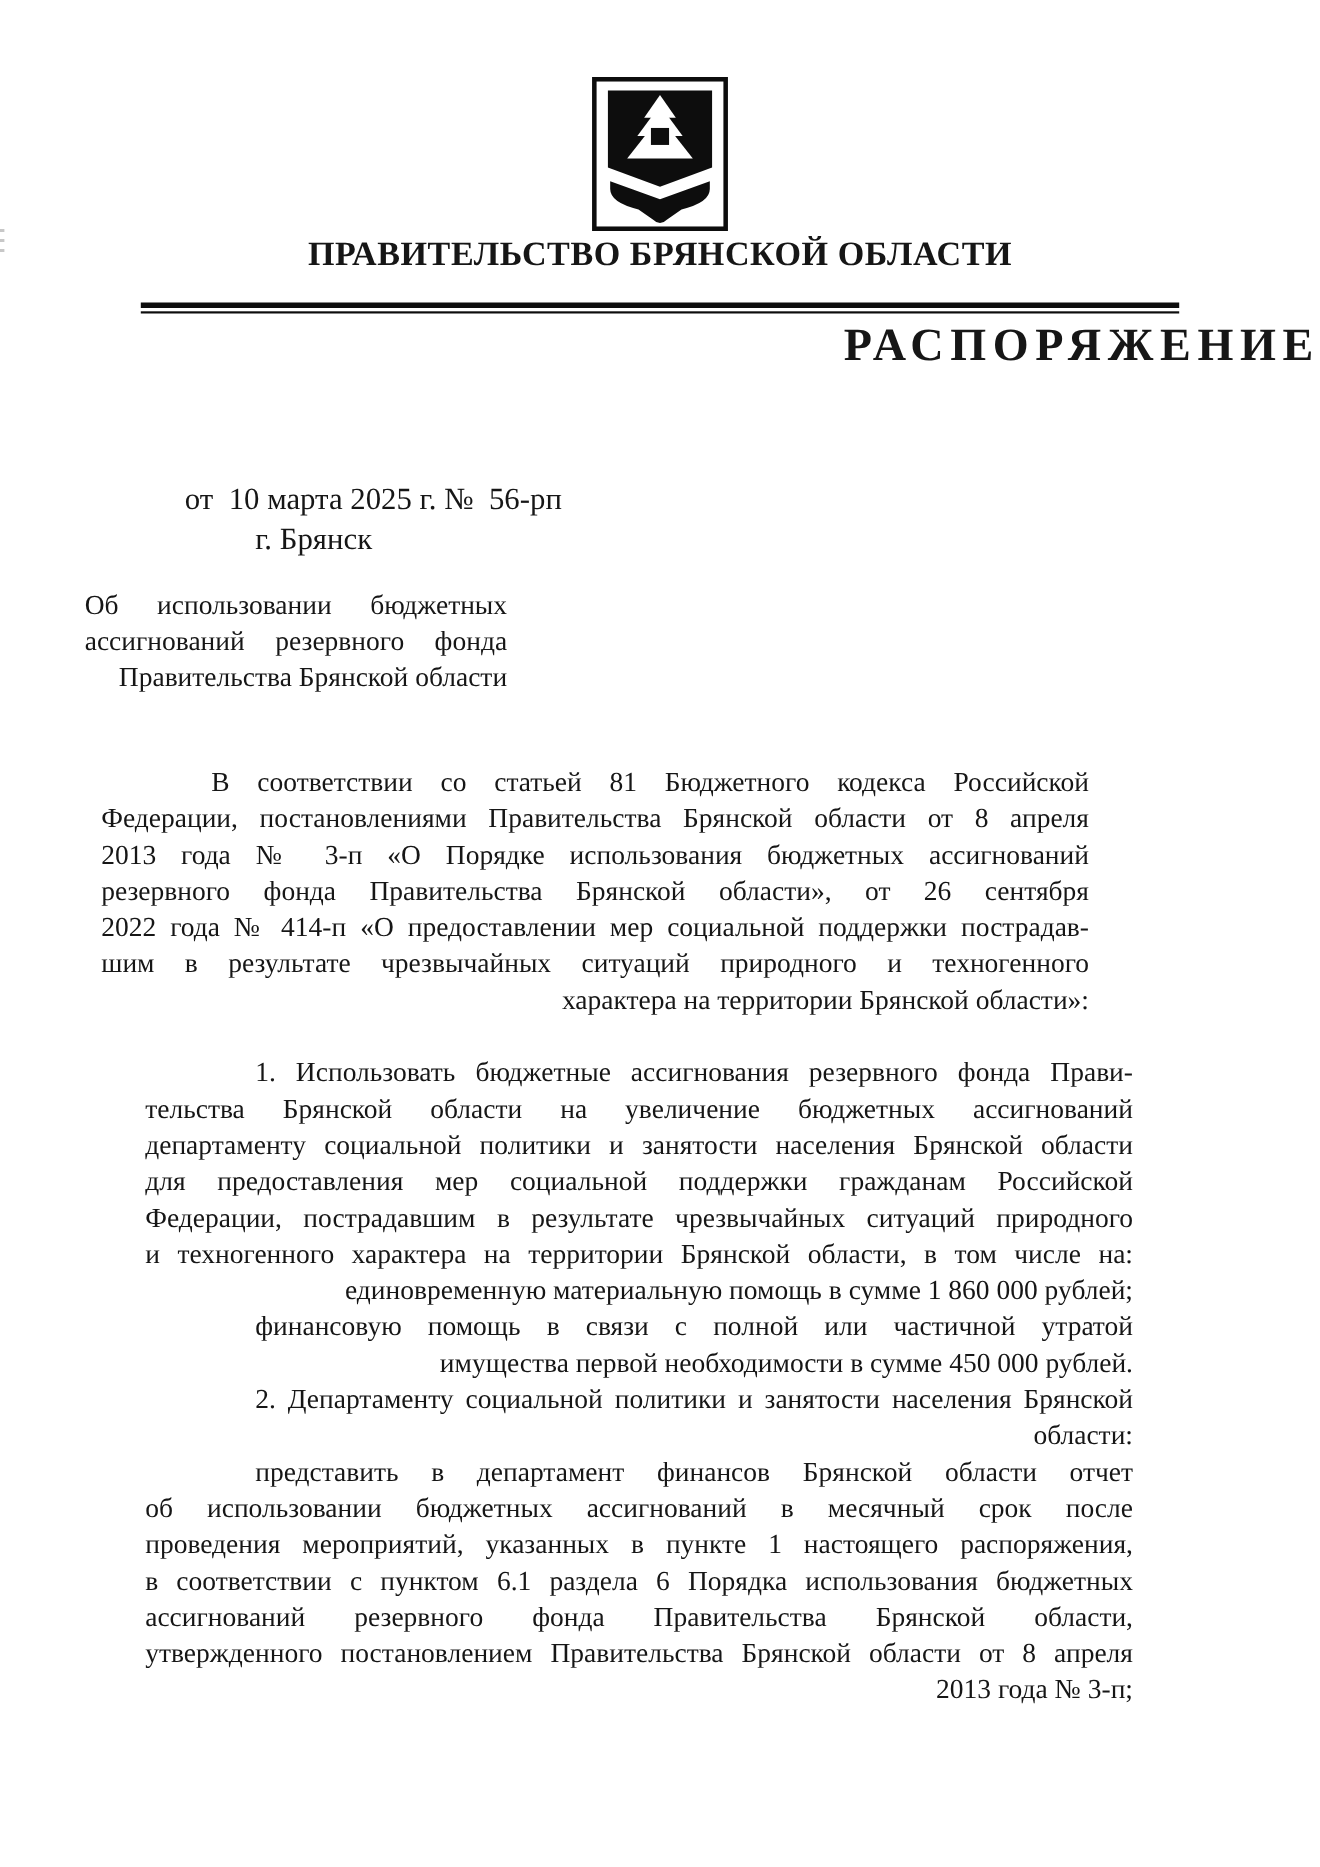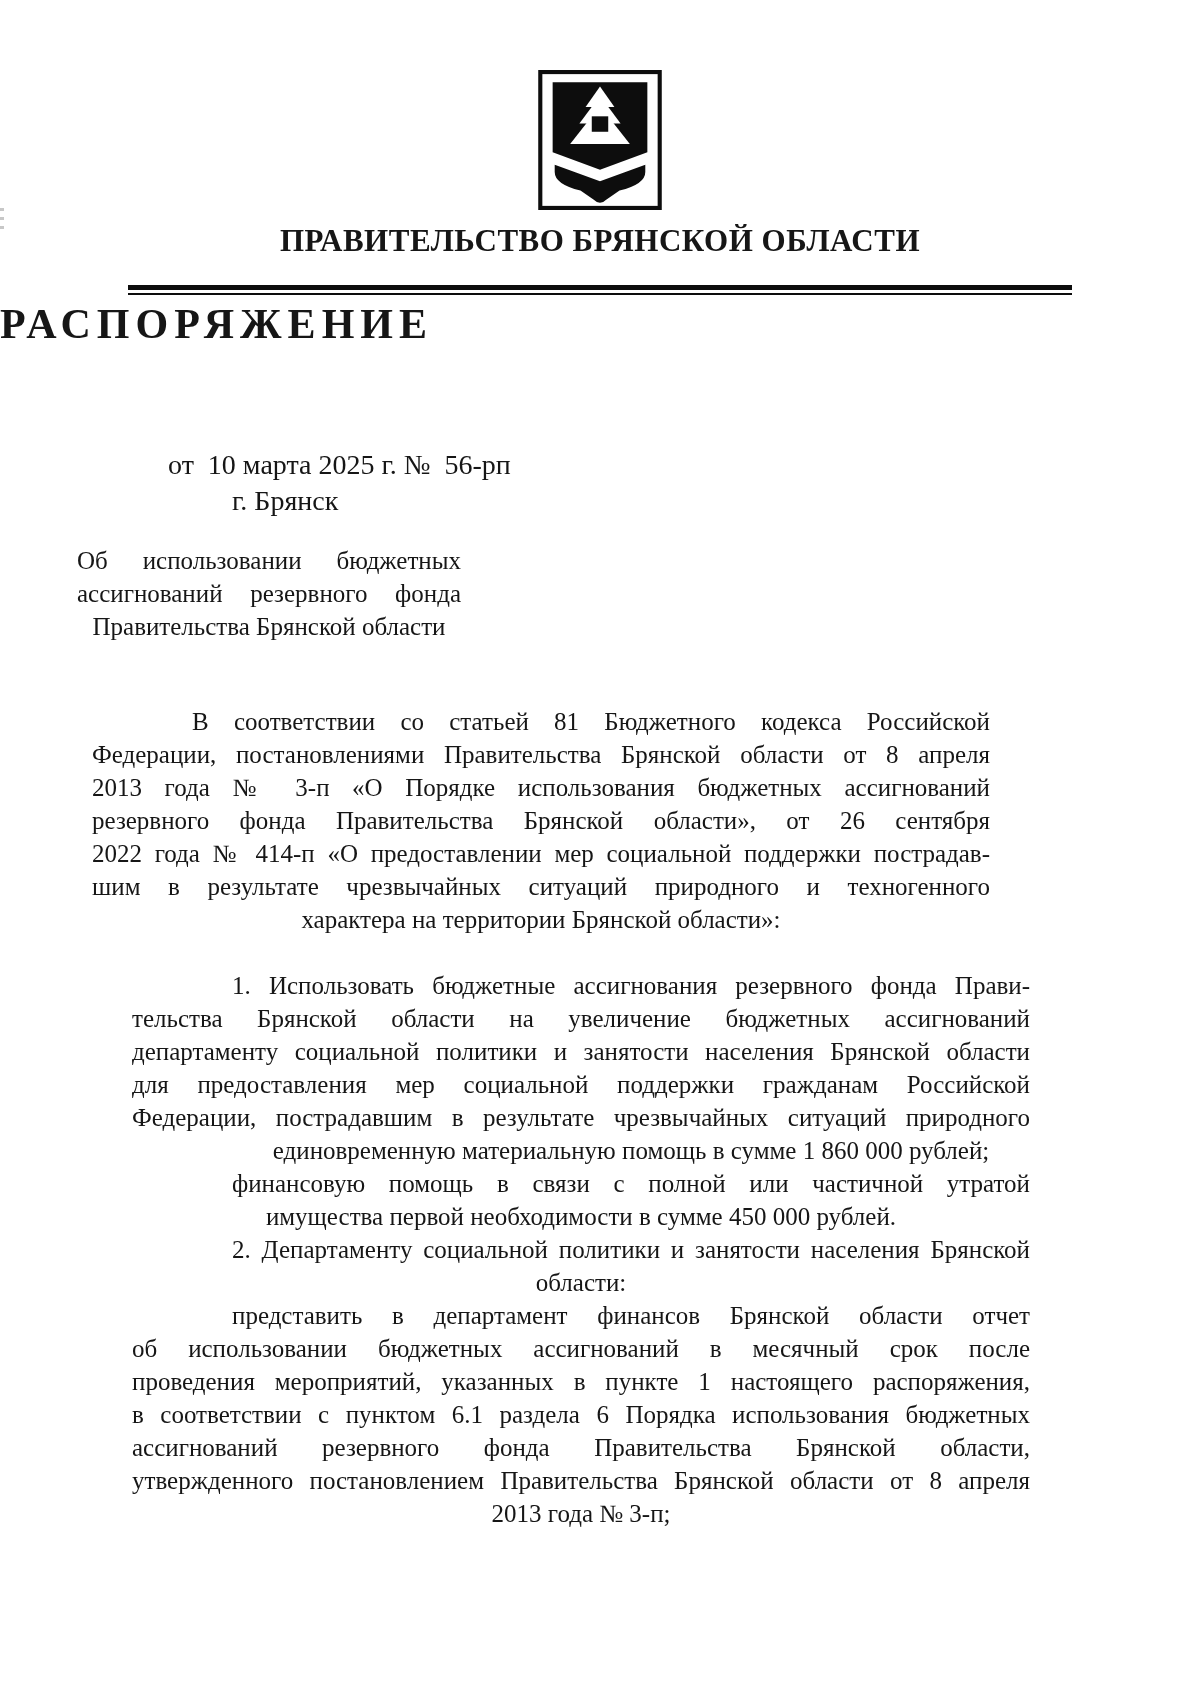--- a/index.html
+++ b/index.html
@@ -12,36 +12,36 @@
     font-family: "Liberation Serif", "DejaVu Serif", serif;
     overflow: hidden;
   }
   .emblem {
     display: block;
     margin: 70px auto 0 auto;
     width: 124px;
     height: 140px;
   }
   .org-name {
-    margin-top: 13px;
+    margin-top: 3px;
     text-align: center;
     font-weight: bold;
     font-size: 31px;
     line-height: 36px;
     letter-spacing: 0.5px;
   }
   .rule {
     margin: 26px 128px 0 128px;
     height: 3px;
     border-top: 5px solid #0d0d0d;
     border-bottom: 2px solid #0d0d0d;
   }
   .doc-title {
     margin-top: 5px;
-    text-align: left;
+    text-align: right;
     font-weight: bold;
     font-size: 42px;
     line-height: 48px;
     letter-spacing: 6px;
   }
   .dateline {
     margin: 100px 0 0 168px;
     font-size: 28px;
     line-height: 34px;
     white-space: pre;
@@ -50,21 +50,21 @@
     margin: 2px 12px 0 232px;
     font-size: 28px;
     line-height: 34px;
   }
   .subject { margin: 26px 0 0 77px; width: 384px; }
   .body-block-1 { margin: 62px 0 0 92px; width: 898px; }
   .body-block-2 { margin: 33px 16px 0 132px; width: 898px; }
   .line {
     font-size: 25px;
     line-height: 33px;
-    text-align: center;
+    text-align: right;
   }
   .line.j { text-align: justify; text-align-last: justify; }
   .line.i { text-indent: 100px; }
   .scan-marks {
     position: absolute;
     left: 0;
     top: 208px;
     width: 4px;
     height: 24px;
     background: repeating-linear-gradient(#9a9a9a 0 3px, transparent 3px 9px);
@@ -113,20 +113,21 @@
       <div class="line j">шим в результате чрезвычайных ситуаций природного и техногенного</div>
       <div class="line">характера на территории Брянской области»:</div>
     </div>
 
   <div class="body-block-2">
       <div class="line j i">1. Использовать бюджетные ассигнования резервного фонда Прави-</div>
       <div class="line j">тельства Брянской области на увеличение бюджетных ассигнований</div>
       <div class="line j">департаменту социальной политики и занятости населения Брянской области</div>
       <div class="line j">для предоставления мер социальной поддержки гражданам Российской</div>
       <div class="line j">Федерации, пострадавшим в результате чрезвычайных ситуаций природного</div>
+      <div class="line j">и техногенного характера на территории Брянской области, в том числе на:</div>
       <div class="line i">единовременную материальную помощь в сумме 1 860 000 рублей;</div>
       <div class="line j i">финансовую помощь в связи с полной или частичной утратой</div>
       <div class="line">имущества первой необходимости в сумме 450 000 рублей.</div>
       <div class="line j i">2. Департаменту социальной политики и занятости населения Брянской</div>
       <div class="line">области:</div>
       <div class="line j i">представить в департамент финансов Брянской области отчет</div>
       <div class="line j">об использовании бюджетных ассигнований в месячный срок после</div>
       <div class="line j">проведения мероприятий, указанных в пункте 1 настоящего распоряжения,</div>
       <div class="line j">в соответствии с пунктом 6.1 раздела 6 Порядка использования бюджетных</div>
       <div class="line j">ассигнований резервного фонда Правительства Брянской области,</div>

